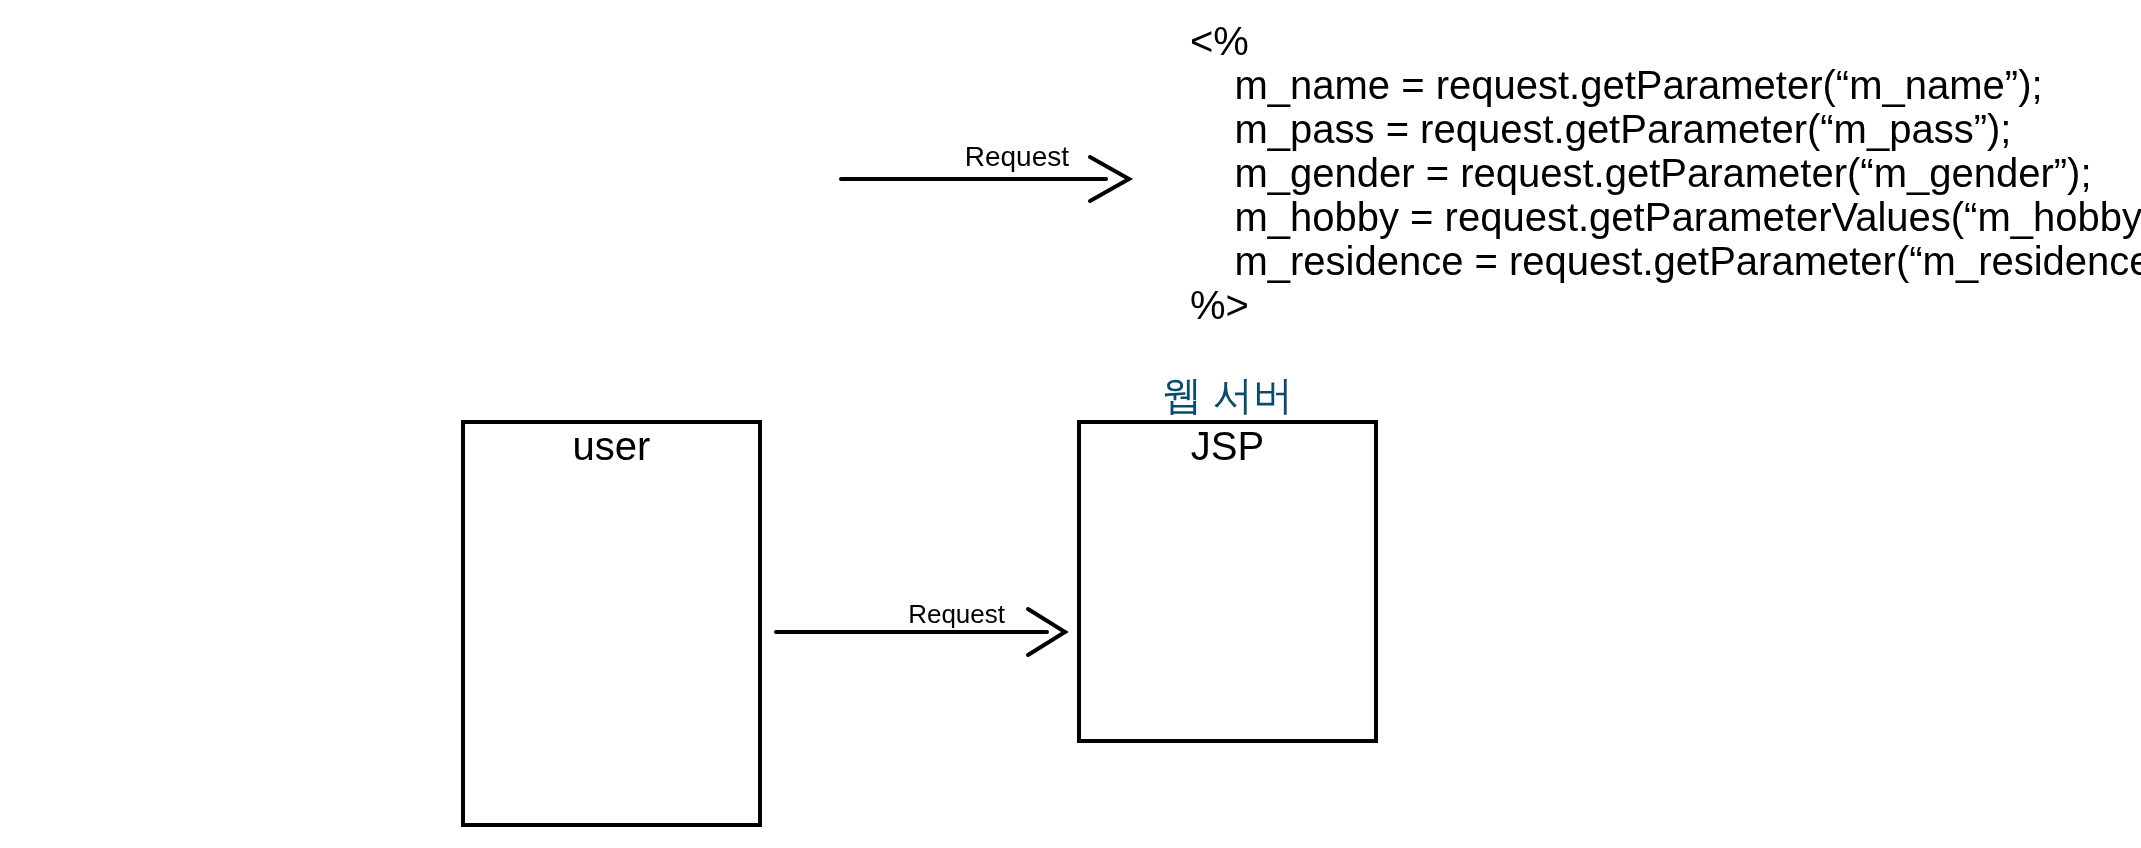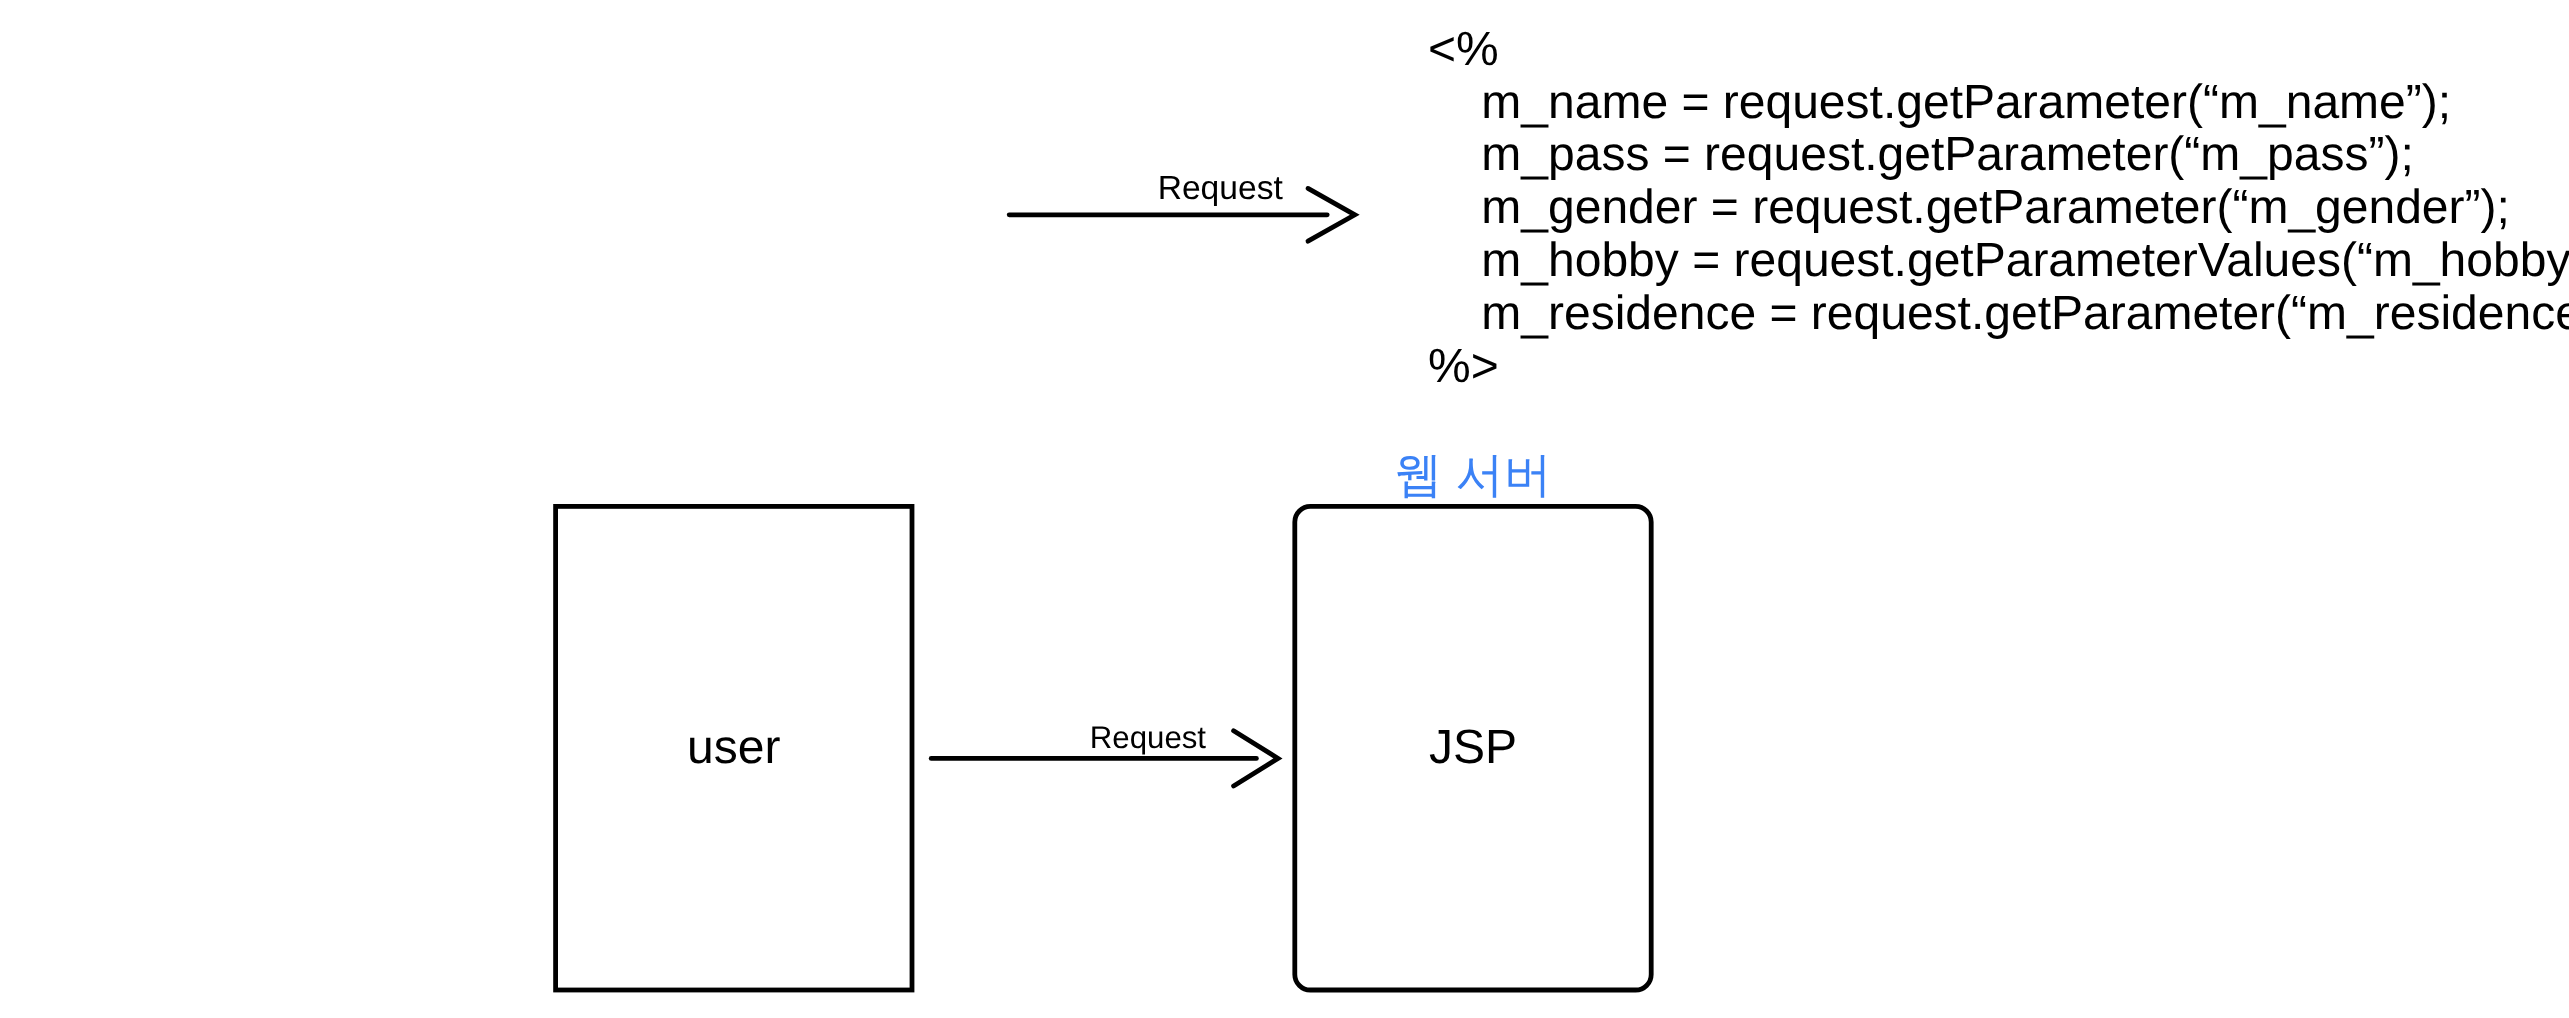--- a/index.html
+++ b/index.html
@@ -43,36 +43,35 @@
   }
   .arrow-label.top    { left: 869px; top: 141px; font-size: 28px; }
   .arrow-label.bottom { left: 805px; top: 599px; font-size: 26px; }
 
   .box {
     position: absolute;
     box-sizing: border-box;
     border: 4px solid #000000;
     background: #ffffff;
     display: flex;
-    align-items: center;
     justify-content: center;
     font-size: 40px;
     color: #000000;
   }
   .user-box { left: 461px;  top: 420px; width: 301px; height: 407px; }
-  .jsp-box  { left: 1077px; top: 420px; width: 301px; height: 407px; border-radius: 15px; }
+  .jsp-box  { left: 1077px; top: 420px; width: 301px; height: 323px; }
 
   .server-caption {
     position: absolute;
     left: 1077px;
     top: 368px;
     width: 301px;
     text-align: center;
     font-size: 40px;
-    color: #3b82f6;
+    color: #0c4a6e;
   }
 </style>
 </head>
 <body>
 
 <div class="canvas">
 
 
   <pre class="code jsp-code">&lt;%
     m_name = request.getParameter(“m_name”);

